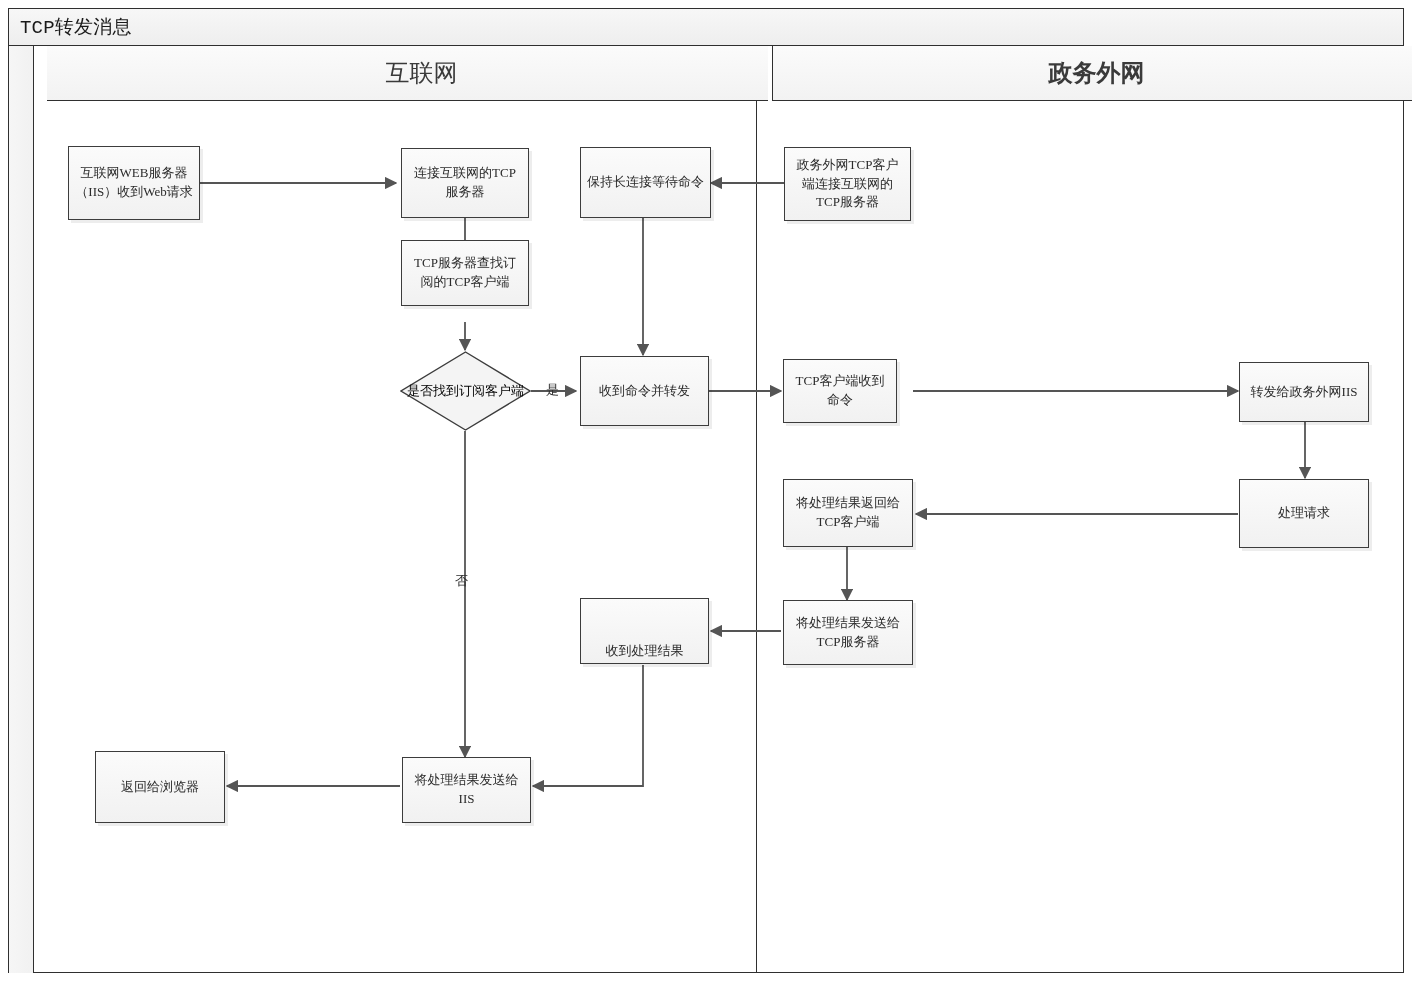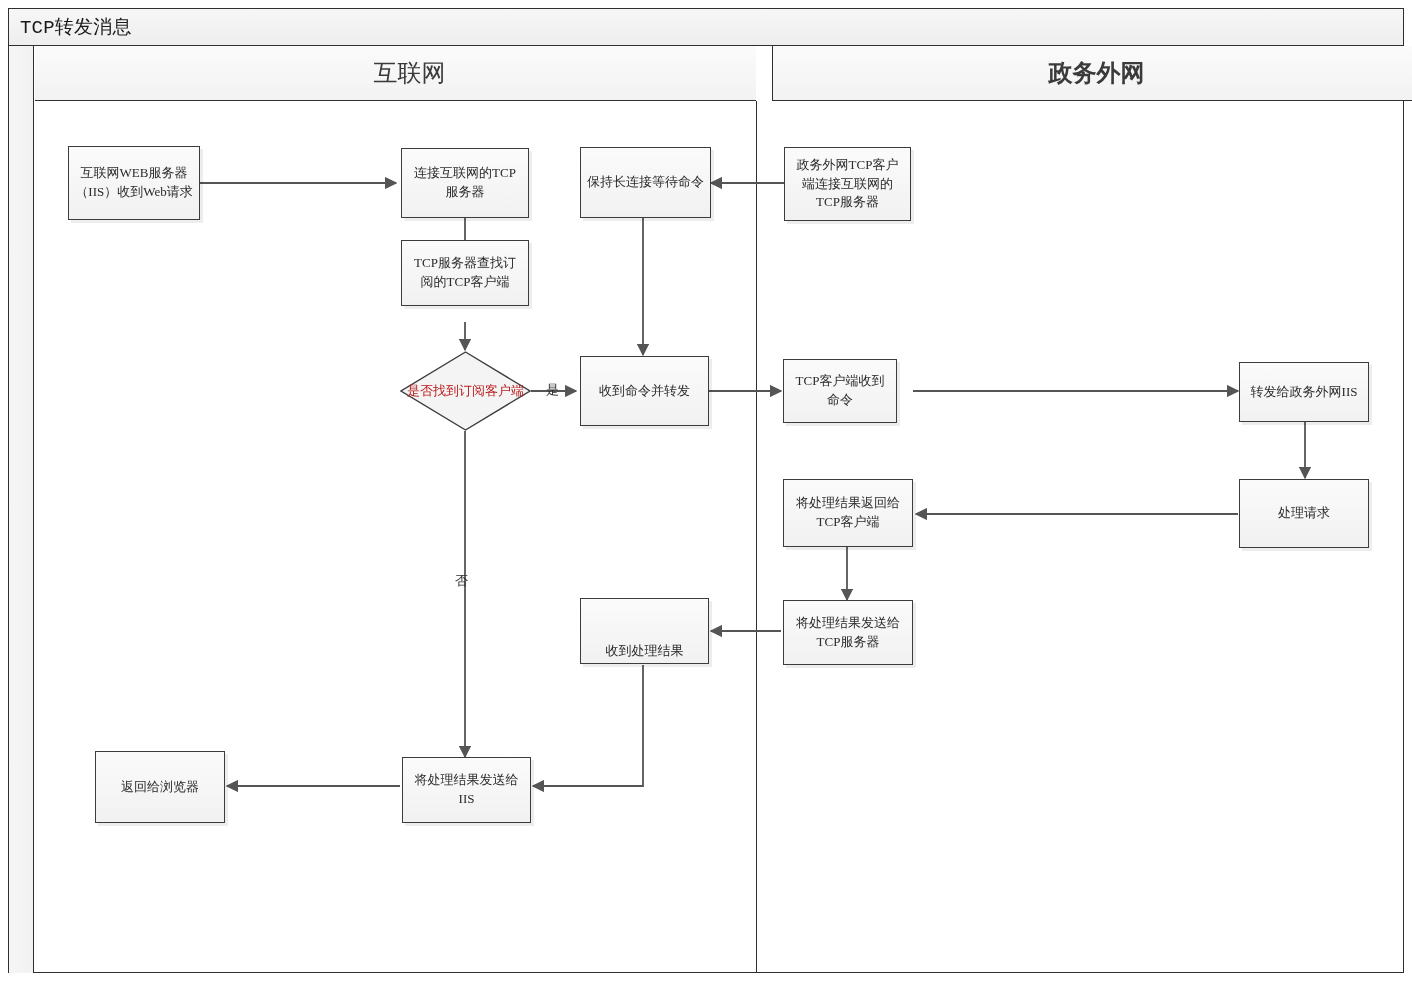--- a/index.html
+++ b/index.html
@@ -63,21 +63,21 @@
     box-sizing: border-box;
     border-bottom: 1px solid #2f2f2f;
     background: linear-gradient(to bottom, #fbfbfb 0%, #f2f2f2 100%);
     display: flex;
     align-items: center;
     justify-content: center;
     font-family: "Liberation Serif", "DejaVu Serif", serif;
     font-size: 24px;
     color: #3a3a3a;
   }
-  #lane-header-internet { left: 26px; width: 721px; padding-left: 28px; }
+  #lane-header-internet { left: 38px; width: 721px; padding-left: 28px; }
   #lane-header-govnet   { left: 763px; width: 648px; border-left: 1px solid #2f2f2f; font-weight: bold; }
   #lane-divider {
     position: absolute;
     left: 747px;
     top: 92px;
     width: 1px;
     height: 872px;
     background: #2f2f2f;
   }
 
@@ -112,21 +112,21 @@
     position: absolute;
     left: 0; top: 0;
     width: 100%; height: 100%;
   }
   .decision .dia-label {
     position: relative;
     text-align: center;
     font-family: "Liberation Serif", "DejaVu Serif", serif;
     font-size: 13px;
     line-height: 1.4;
-    color: #b91c1c;
+    color: #000000;
     z-index: 2;
     pointer-events: none;
   }
 
   
   #edges {
     position: absolute;
     left: 0; top: 0;
     width: 1412px; height: 987px;
     pointer-events: none;

